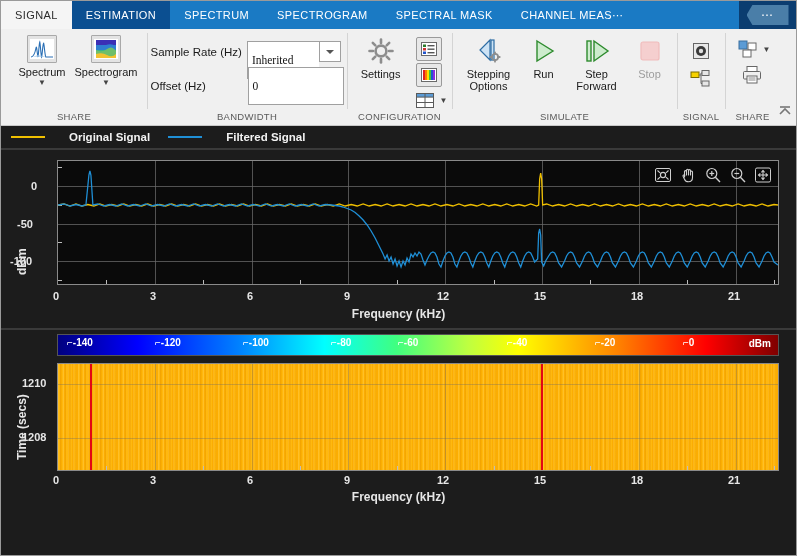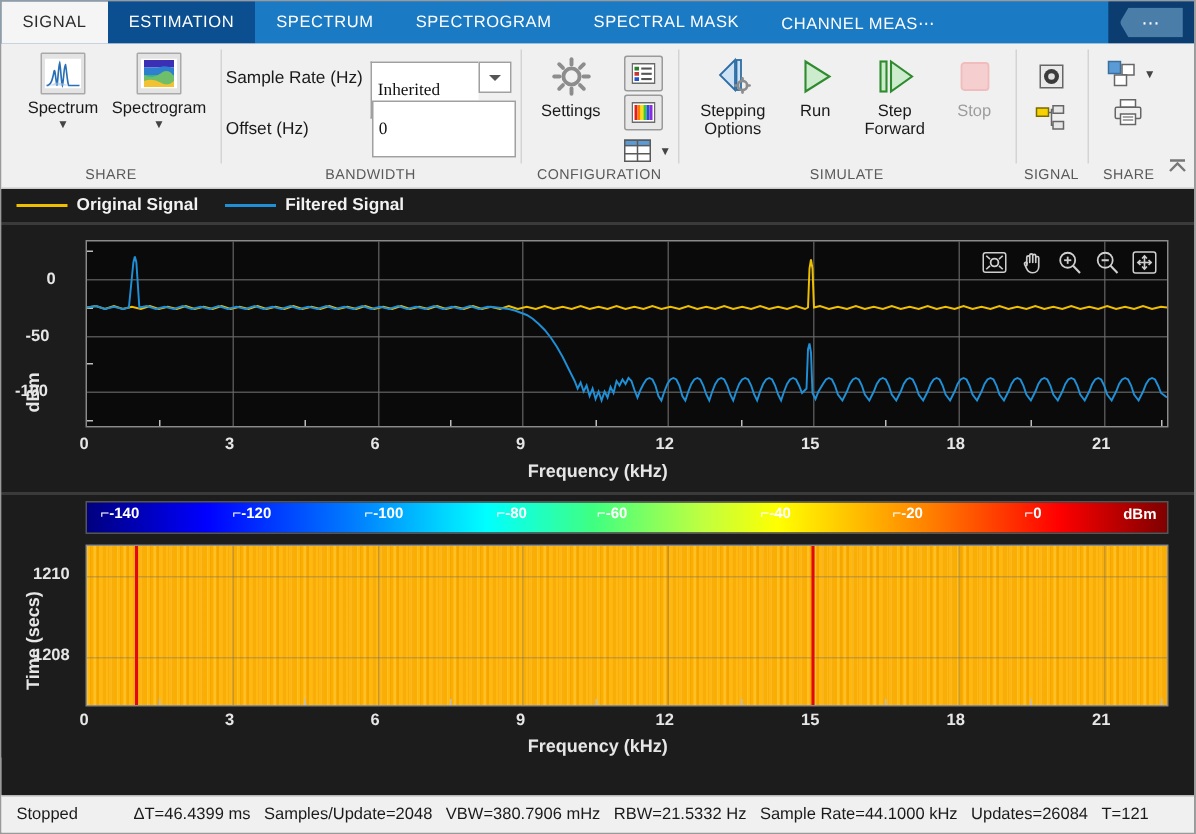--- a/index.html
+++ b/index.html
@@ -137,21 +137,21 @@
   .scopebody {
     flex: 1;
     background: #1c1c1c;
     display:flex; flex-direction:column;
     position: relative;
   }
   .legend {
     height: 22px; display:flex; align-items:center; gap: 18px;
     padding-left: 10px; background:#1c1c1c;
   }
-  .legend .item { display:flex; align-items:center; gap:6px; }
+  .legend .item { display:flex; align-items:center; gap:24px; }
   .legend .swatch { width: 34px; height: 2px; display:block; }
   .legend .txt { color:#f2f2f2; font-size: 11.5px; font-weight:bold; }
 
   .panel-sep { height: 2px; background: #3a3a3a; }
 
   .plot-wrap { position: relative; background:#1c1c1c; }
   .plot-wrap.spectrum { height: 178px; }
   .plot-wrap.spectrogram { height: 175px; }
   .axes-frame {
     position:absolute; background:#0a0a0a;
@@ -643,26 +643,14 @@
       <div class="tick-label" style="left:246px; top:144px;">6</div>
       <div class="tick-label" style="left:343px; top:144px;">9</div>
       <div class="tick-label" style="left:436px; top:144px;">12</div>
       <div class="tick-label" style="left:533px; top:144px;">15</div>
       <div class="tick-label" style="left:630px; top:144px;">18</div>
       <div class="tick-label" style="left:727px; top:144px;">21</div>
       <div class="axis-title" style="left:0; right:0; top:160px; text-align:center;">Frequency (kHz)</div>
     </div>
   </div>
 
-  <div class="statusbar">
-    <div class="st-state">Stopped</div>
-    <div class="st-metrics">
-      <span>ΔT=46.4399 ms</span>
-      <span>Samples/Update=2048</span>
-      <span>VBW=380.7906 mHz</span>
-      <span>RBW=21.5332 Hz</span>
-      <span>Sample Rate=44.1000 kHz</span>
-      <span>Updates=26084</span>
-      <span>T=121</span>
-    </div>
-  </div>
 
 </div>
 
 </body></html>

